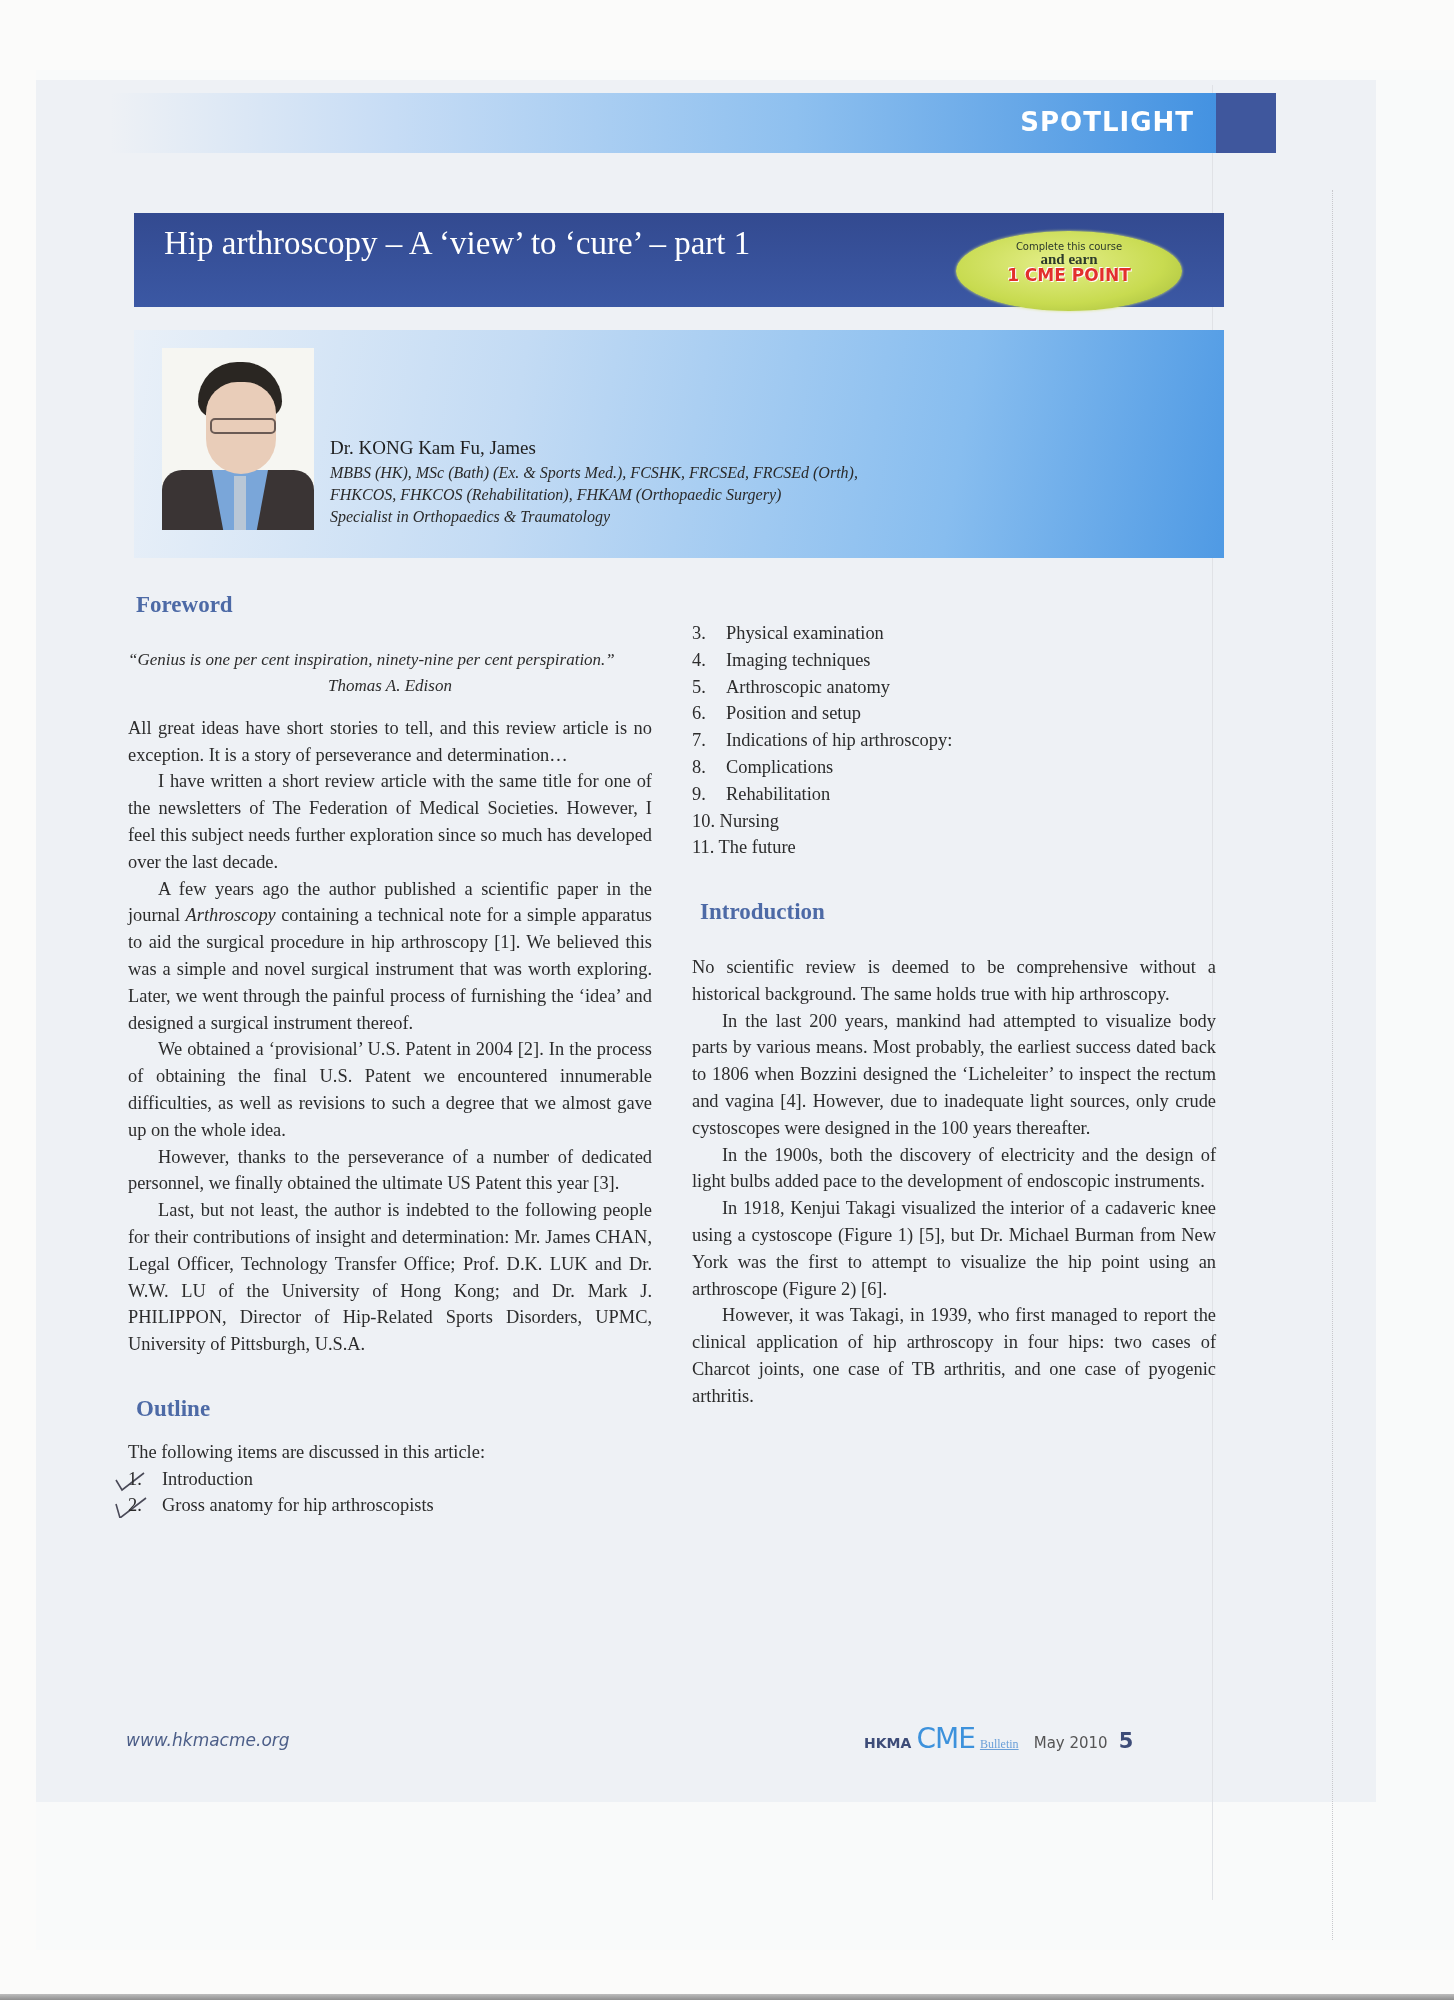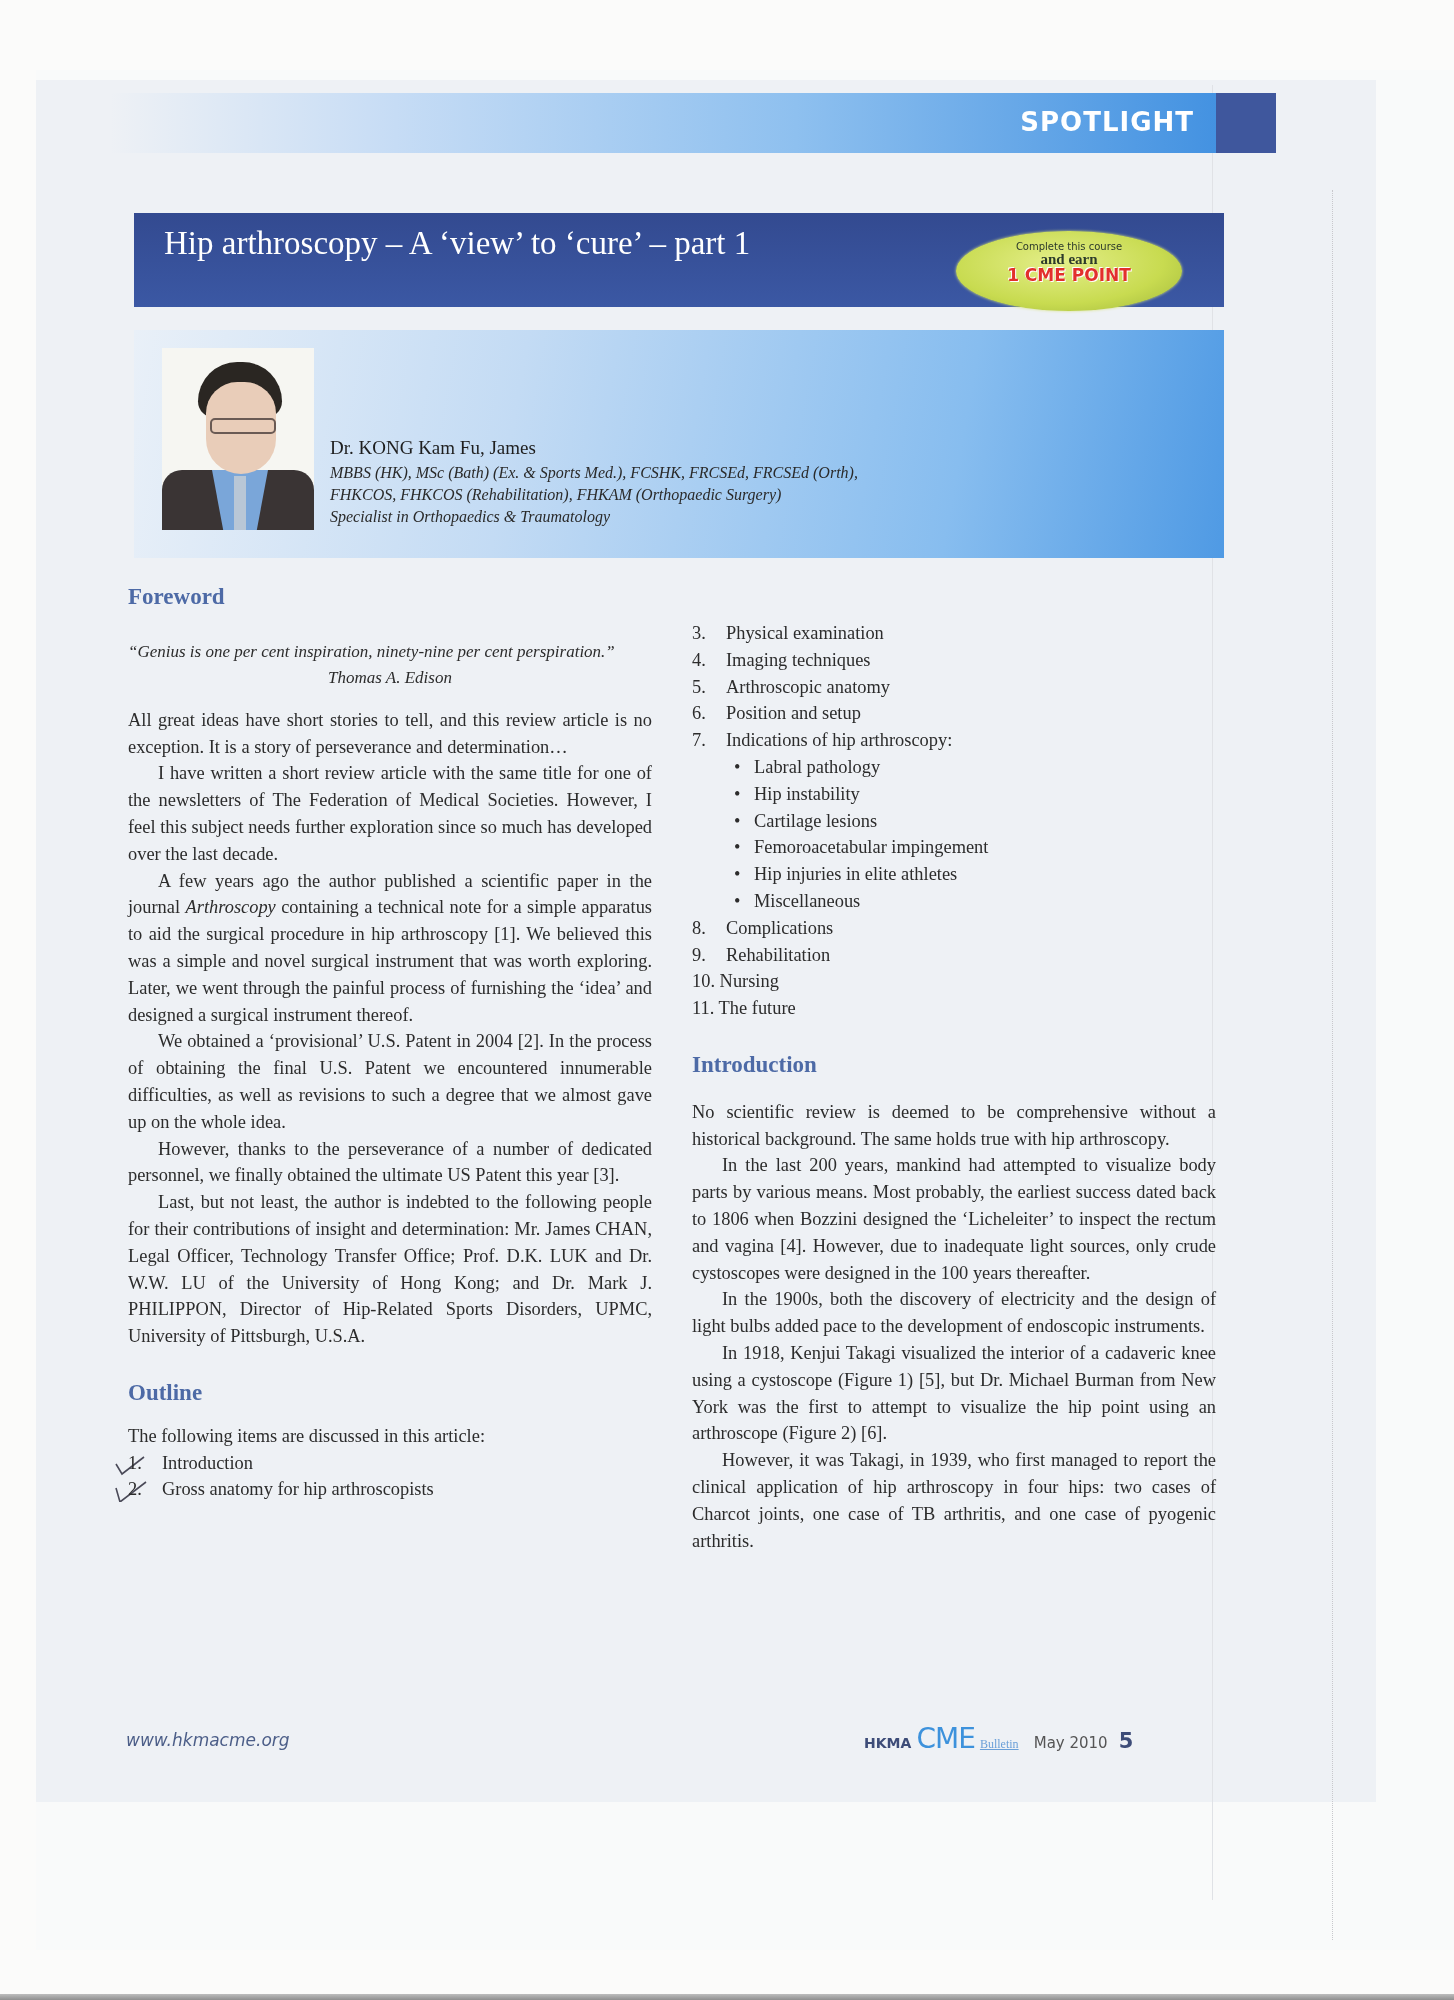--- a/index.html
+++ b/index.html
@@ -71,21 +71,21 @@
   .author-photo .glasses { position:absolute; left:48px; top:70px; width:62px; height:12px; border:2px solid #6a5a54; border-radius:5px; }
   .author-photo .suit { position:absolute; left:0; top:122px; width:152px; height:60px; background:#3a3434; border-radius: 20px 20px 0 0; }
   .author-photo .shirt { position:absolute; left:50px; top:122px; width:56px; height:60px; background:#7aa6d9; clip-path: polygon(0 0,100% 0,80% 100%,20% 100%); }
   .author-photo .tie { position:absolute; left:72px; top:128px; width:12px; height:54px; background:#b9c7d6; }
   .author-name { position:absolute; left:196px; top:107px; font-size:19px; color:#1e1e1e; }
   .author-creds { position:absolute; left:196px; top:132px; font-size:16px; font-style:italic; line-height:22px; color:#2a2a2a; }
 
   .col { position:absolute; font-size:18.4px; line-height:26.8px; color:#2c2c2c; }
   .col-left { left:128px; top:584px; width:524px; }
   .col-right { left:692px; top:620px; width:524px; }
-  .section-heading { font-size:23px; color:#4d6aa6; font-weight:bold; margin:0; }
+  .section-heading { font-size:23px; color:#4d6aa6; font-weight:bold; margin:8px; }
   .quote { font-style:italic; font-size:17px; margin-top:28px; line-height:26px; }
   .quote-author { font-style:italic; font-size:17px; text-align:center; line-height:26px; }
   .para { margin:0; text-align:justify; }
   .para.indent { text-indent:30px; }
   .gap-s { height:16px; }
   .outline-intro { margin-top:16px; }
   .olist { margin:0; padding:0; list-style:none; }
   .olist li { position:relative; padding-left:34px; }
   .olist .num { position:absolute; left:0; }
   .blist { margin:0; padding:0; list-style:none; }
@@ -171,28 +171,20 @@
 </div>
 
 <div class="col col-right">
   <ul class="olist">
     <li><span class="num">3.</span><span>Physical examination</span></li>
     <li><span class="num">4.</span><span>Imaging techniques</span></li>
     <li><span class="num">5.</span><span>Arthroscopic anatomy</span></li>
     <li><span class="num">6.</span><span>Position and setup</span></li>
     <li><span class="num">7.</span><span>Indications of hip arthroscopy:</span></li>
   </ul>
-  <ul class="blist">
-    <li>Labral pathology</li>
-    <li>Hip instability</li>
-    <li>Cartilage lesions</li>
-    <li>Femoroacetabular impingement</li>
-    <li>Hip injuries in elite athletes</li>
-    <li>Miscellaneous</li>
-  </ul>
   <ul class="olist">
     <li><span class="num">8.</span><span>Complications</span></li>
     <li><span class="num">9.</span><span>Rehabilitation</span></li>
     <li style="padding-left:0"><span>10.</span> <span>Nursing</span></li>
     <li style="padding-left:0"><span>11.</span> <span>The future</span></li>
   </ul>
   <div style="height:30px"></div>
   <h2 class="section-heading">Introduction</h2>
   <div style="height:20px"></div>
   <p class="para">No scientific review is deemed to be comprehensive without a historical background. The same holds true with hip arthroscopy.</p>

